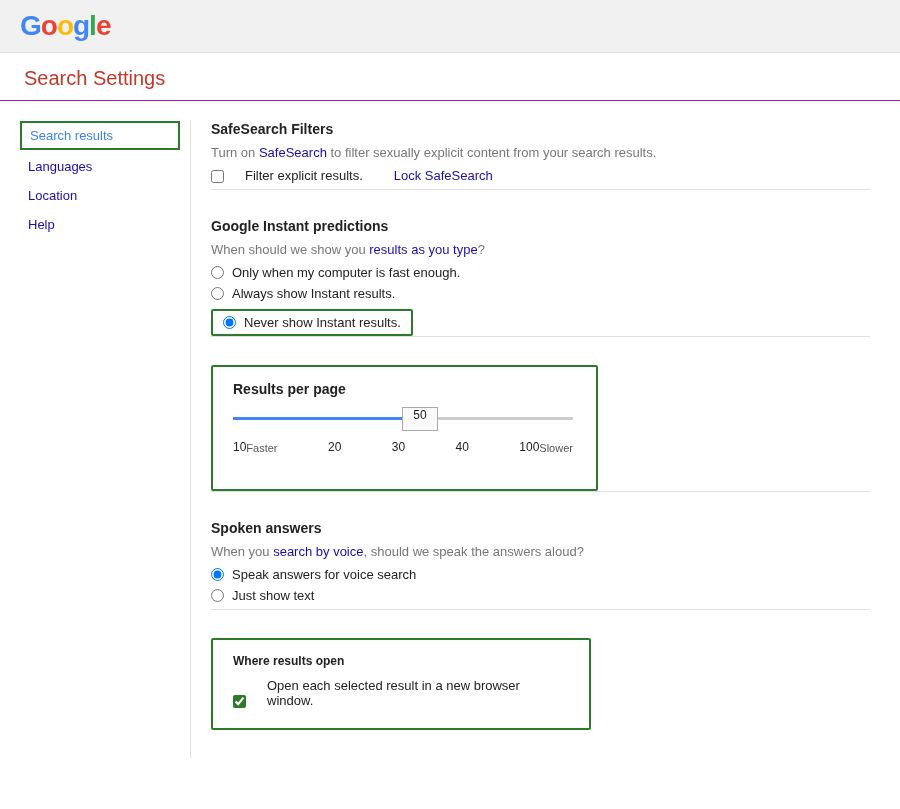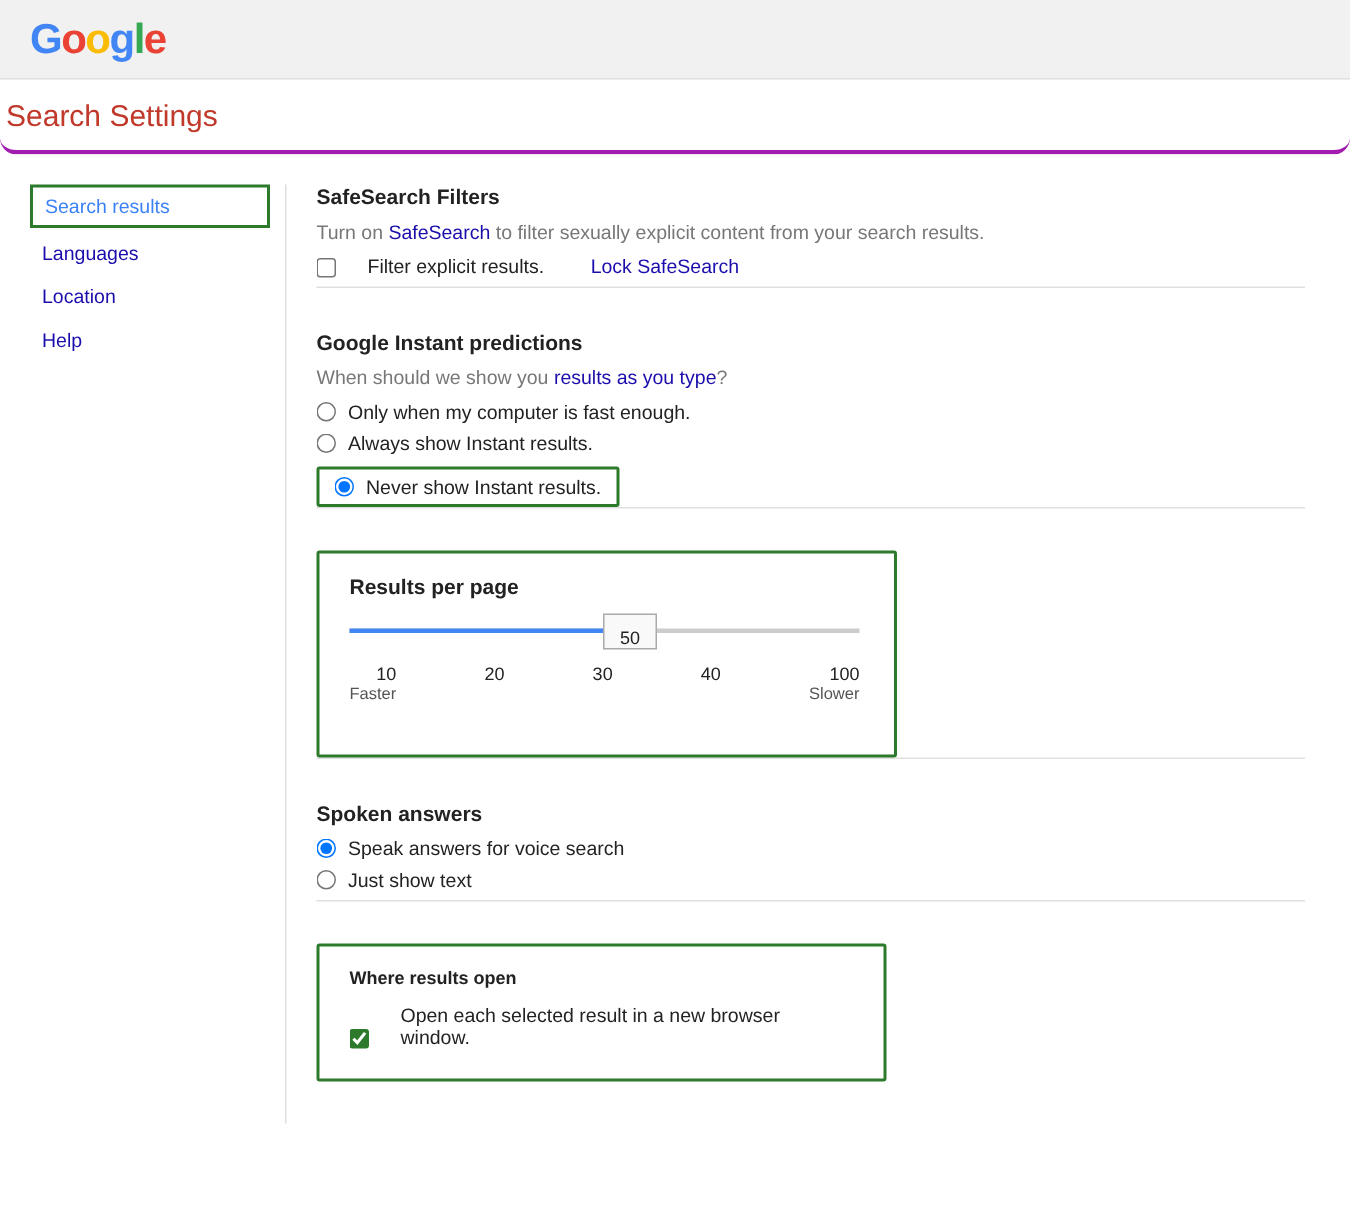--- a/index.html
+++ b/index.html
@@ -18,23 +18,22 @@
       font-weight: bold;
       letter-spacing: -1px;
     }
     .g-blue { color: #4285F4; }
     .g-red { color: #EA4335; }
     .g-yellow { color: #FBBC05; }
     .g-green { color: #34A853; }
 
     
     #page-title-bar {
-      padding: 14px 20px 10px 4px;
-      border-bottom: 3px solid #a21caf;
-      border-radius: 11px;
+      padding: 14px 20px 10px 24px;
+      border-bottom: 1px solid #a21caf;
     }
     #page-title-bar h1 {
       font-size: 20px;
       font-weight: normal;
       color: #c0392b;
     }
 
     
     #main {
       display: flex;
@@ -181,36 +180,36 @@
     }
     .slider-thumb-box {
       position: absolute;
       left: calc(55% - 18px);
       top: -10px;
       width: 36px;
       height: 24px;
       border: 1px solid #aaa;
       background: #f9f9f9;
       display: flex;
-      align-items: flex-end;
+      align-items: flex-start;
       justify-content: center;
       font-size: 12px;
       color: #222;
       cursor: pointer;
     }
     .slider-labels {
       display: flex;
       justify-content: space-between;
       width: 340px;
       margin-top: 28px;
     }
     .slider-label-item {
       display: flex;
-      flex-direction: column;
-      align-items: flex-end;
+      flex-direction: row;
+      align-items: center;
       font-size: 11px;
       color: #555;
     }
     .slider-label-item span:first-child {
       font-size: 12px;
       color: #222;
       margin-bottom: 1px;
     }
 
     
@@ -326,20 +325,23 @@
               <span>100</span>
               <span>Slower</span>
             </div>
           </div>
         </div>
       </div>
     </div>
 
     <div class="section">
       <div class="section-title">Spoken answers</div>
+      <div class="spoken-desc">
+        When you <a href="#">search by voice</a>, should we speak the answers aloud?
+      </div>
       <div class="radio-row">
         <input type="radio" name="spoken" id="speak-answers" checked="" style="">
         <label for="speak-answers">Speak answers for voice search</label>
       </div>
       <div class="radio-row">
         <input type="radio" name="spoken" id="show-text" style="">
         <label for="show-text">Just show text</label>
       </div>
     </div>
 

